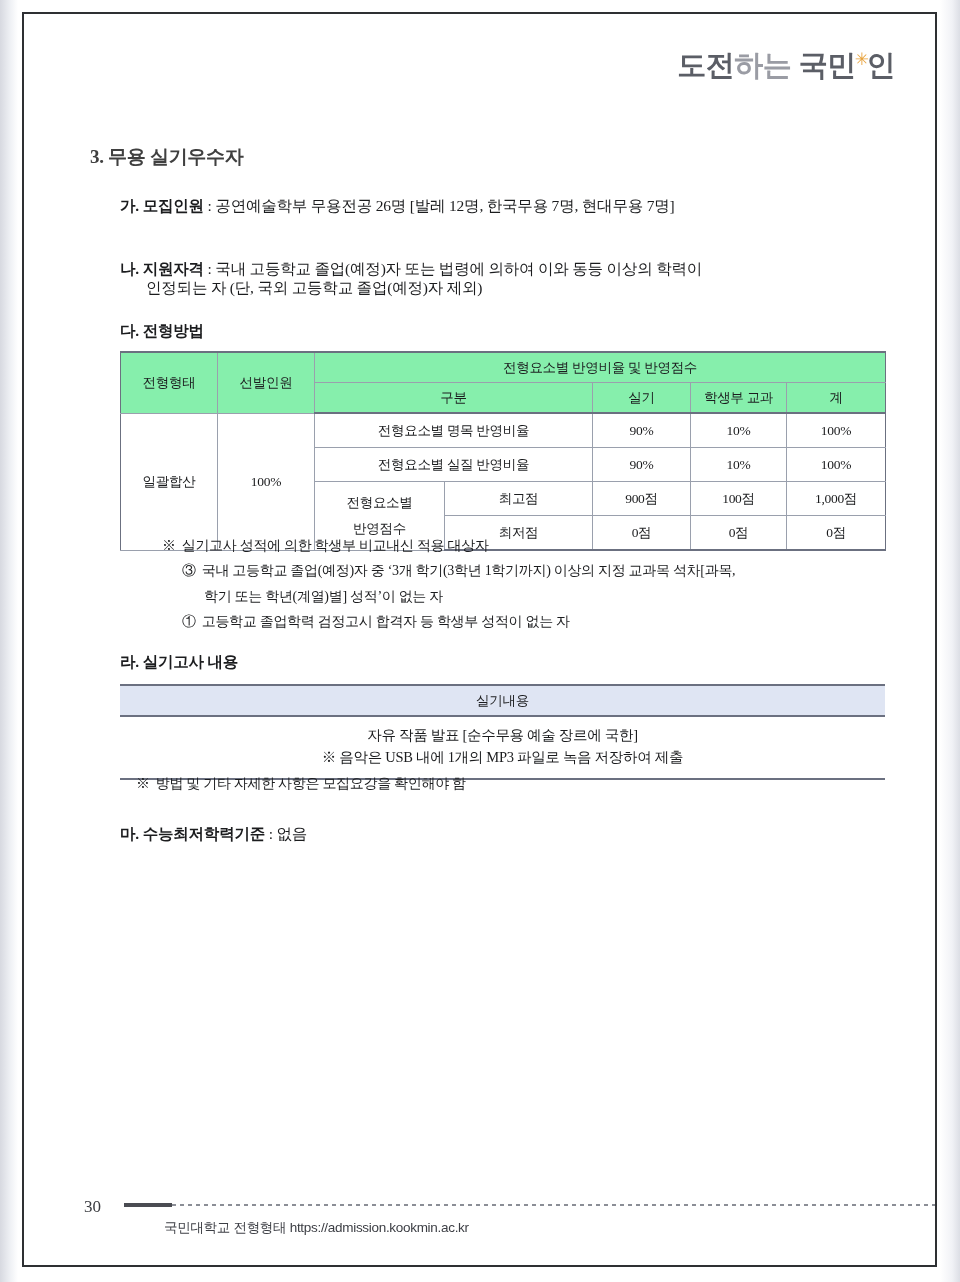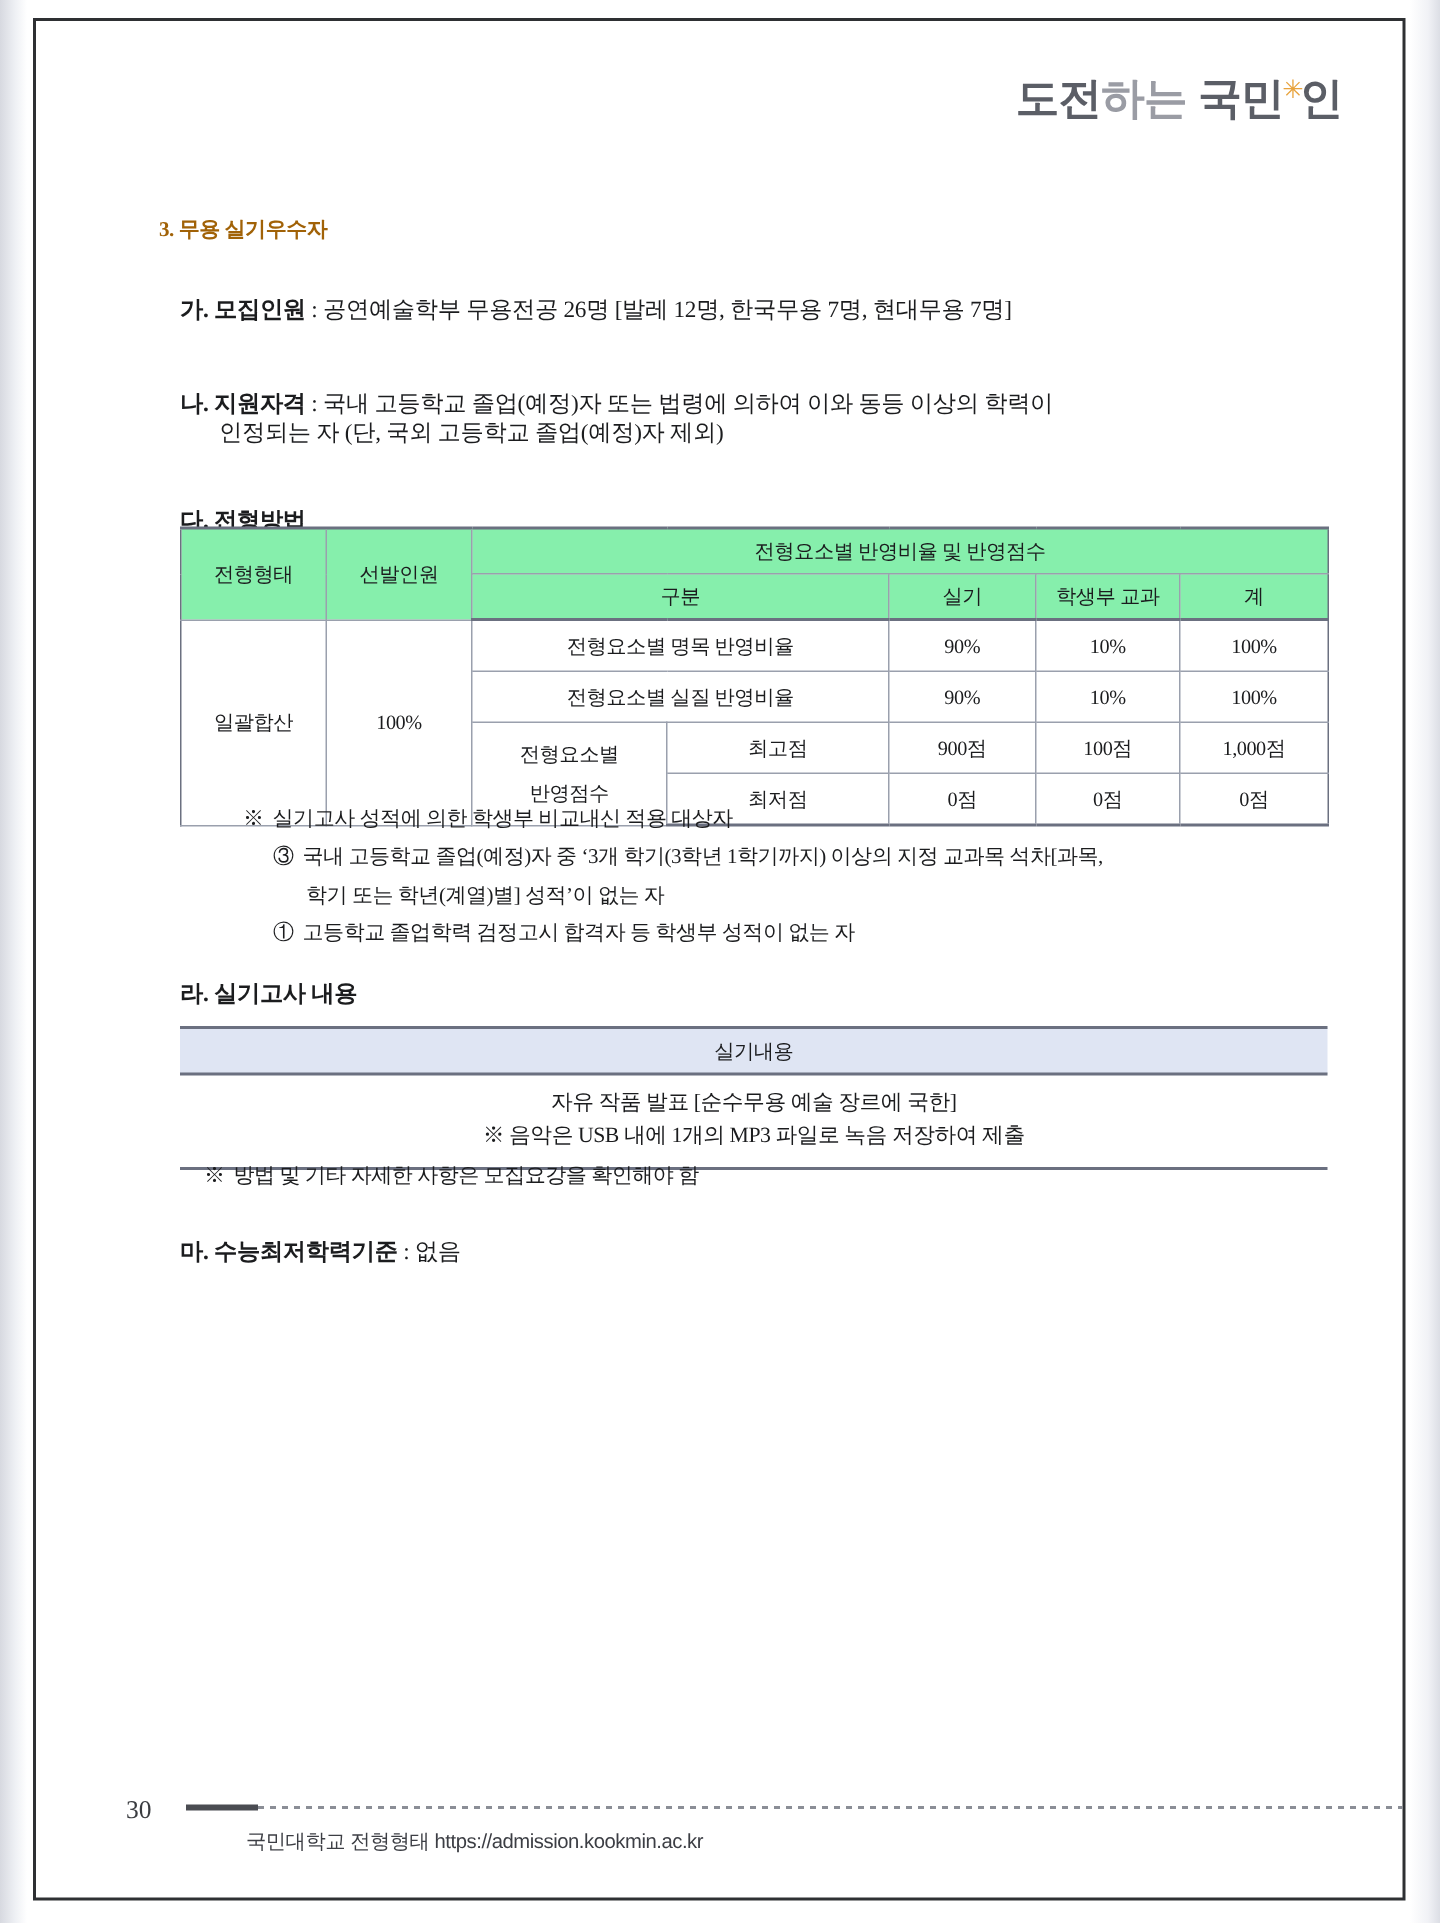--- a/index.html
+++ b/index.html
@@ -63,24 +63,24 @@
 
   
   #content {
     position: absolute;
     left: 0; top: 0;
     width: 100%;
   }
 
   .sec-num {
     position: absolute;
-    left: 82px;
-    font-size: 14px;
+    left: 66px;
+    font-size: 19px;
     font-weight: bold;
-    color: #a16207;
+    color: #404040;
     letter-spacing: -0.3px;
     white-space: nowrap;
   }
   .sub-head {
     position: absolute;
     left: 96px;
     font-size: 15.5px;
     color: #1b1c1e;
     letter-spacing: -0.2px;
     white-space: nowrap;
@@ -213,21 +213,21 @@
           <span class="lbl">가. 모집인원</span>
           <span class="val">: 공연예술학부 무용전공 26명 [발레 12명, 한국무용 7명, 현대무용 7명]</span>
         </div>
 
         <div class="sub-head" style="top:233px;margin-top:12px;">
           <span class="lbl">나. 지원자격</span>
           <span class="val">: 국내 고등학교 졸업(예정)자 또는 법령에 의하여 이와 동등 이상의 학력이</span>
         </div>
         <div class="cont-line" style="top:264px;">인정되는 자 (단, 국외 고등학교 졸업(예정)자 제외)</div>
 
-        <div class="sub-head" style="top:323px;">
+        <div class="sub-head" style="top:307px;">
           <span class="lbl">다. 전형방법</span>
         </div>
 
         <table id="method-table" class="tbl">
           <colgroup>
             <col style="width:97px">
             <col style="width:97px">
             <col style="width:130px">
             <col style="width:148px">
             <col style="width:98px">

